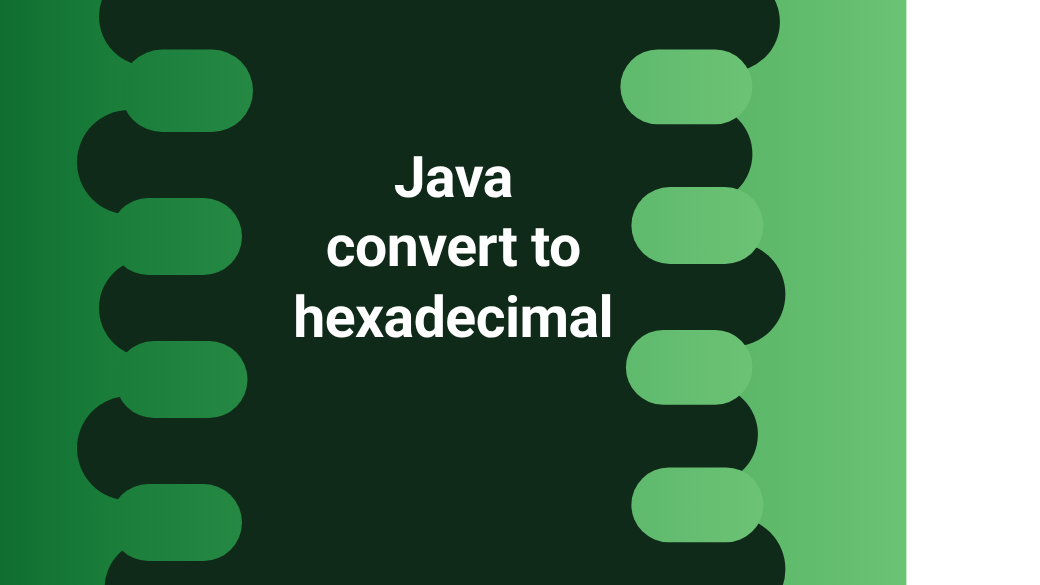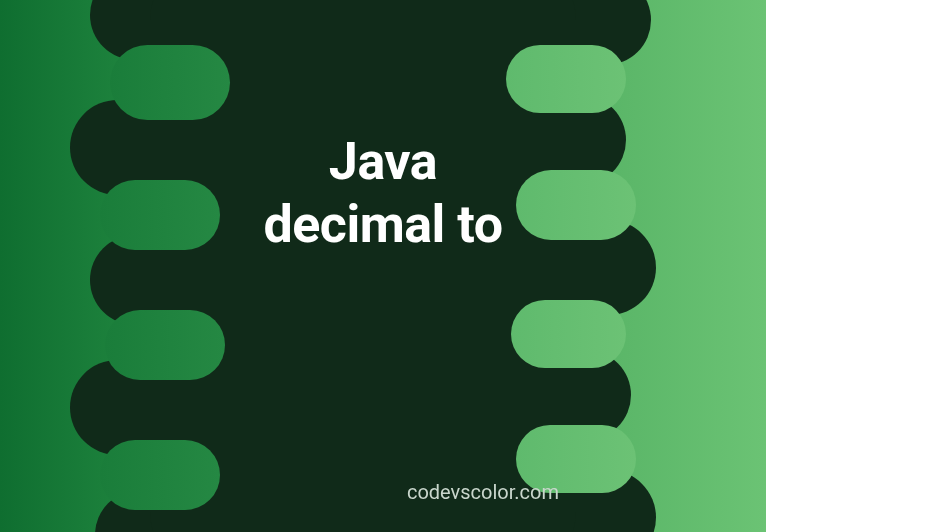--- a/index.html
+++ b/index.html
@@ -1,19 +1,19 @@
 <!DOCTYPE html>
 <html><head>
 <meta charset="utf-8">
 <style>
   * { margin: 0; padding: 0; box-sizing: border-box; }
   html, body { width: 945px; height: 532px; overflow: hidden; }
   .canvas {
     position: relative;
-    width: 766px;
+    width: 824px;
     height: 532px;
     background: linear-gradient(90deg, #0f6e30 0%, #2a9448 30%, #4aa95c 60%, #6bc374 100%);
   }
   .blob {
     position: absolute;
     top: -40px;
     bottom: -40px;
     background: #102a19;
     border-radius: 60px;
   }
@@ -105,17 +105,17 @@
   <div class="dent left dl2"></div>
   <div class="dent left dl3"></div>
   <div class="dent left dl4"></div>
   <div class="dent right dr1"></div>
   <div class="dent right dr2"></div>
   <div class="dent right dr3"></div>
   <div class="dent right dr4"></div>
 
   <div class="title">
     <div>Java</div>
-    <div>decimal to</div>
+    <div>convert to</div>
+    <div>hexadecimal</div>
   </div>
 
-  <div class="watermark">codevscolor.com</div>
 </div>
 
 </body></html>

